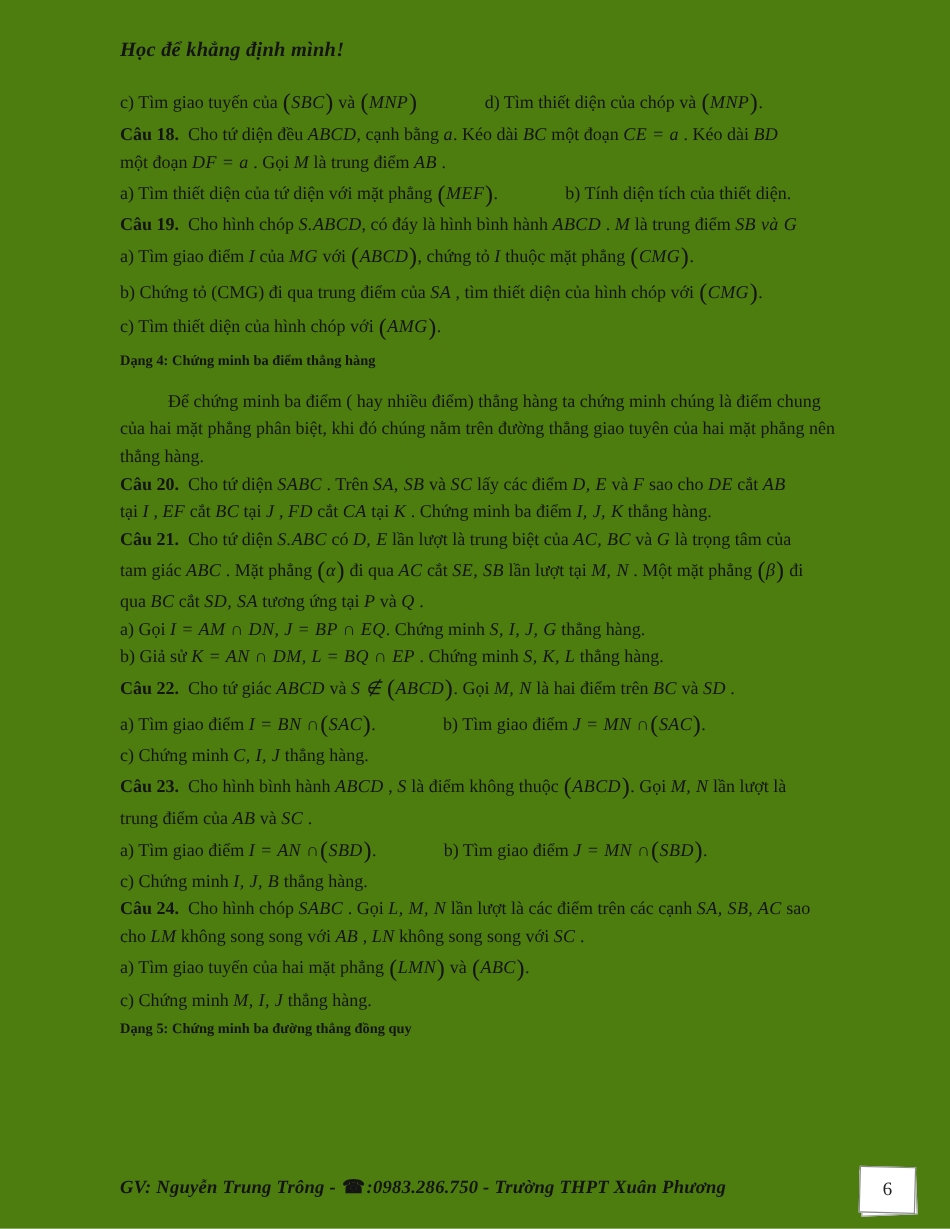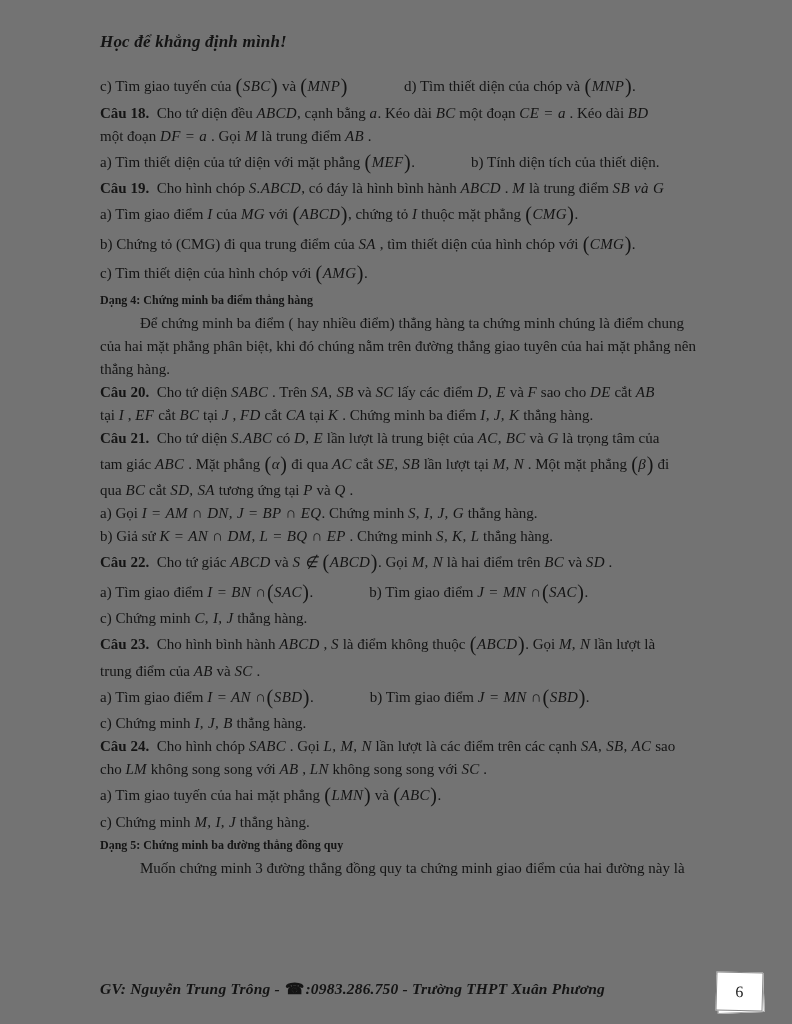--- a/index.html
+++ b/index.html
@@ -1,40 +1,40 @@
 <!DOCTYPE html>
 <html><head>
 <meta charset="utf-8">
 <style>
   html,body{margin:0;padding:0;background:#e8e8e8;}
   .page{
     position:relative;
     width:792px;height:1024px;
-    background:#737373;
+    background:#4d7c0f;
     font-family:"Liberation Serif", serif;
     color:#141414;
     overflow:hidden;
     margin:0 auto;
   }
   .motto{
     position:absolute;left:100px;top:32px;
     font-size:17px;font-weight:bold;font-style:italic;
     letter-spacing:.2px;
   }
   .doc-body{
     position:absolute;left:100px;top:72px;width:625px;
   }
   .line{
     font-size:15px;
     line-height:23px;
     white-space:nowrap;
   }
   .line.tall{line-height:29.5px;}
   .line.heading{font-size:12px;}
-  .line.para-indent{padding-left:40px;}
+  .line.para-indent{padding-left:40px;margin-top:12px;}
   .sb{font-weight:bold;}
   .sm{font-style:italic;letter-spacing:.35px;}
   .paren{
     font-style:normal;
     font-size:20px;
     font-weight:300;
     vertical-align:-2px;
     padding:0 .5px;
   }
   .colgap{display:inline-block;width:56px;}
@@ -92,21 +92,20 @@
       <div class="line"><span class="st">c) Chứng minh </span><span class="sm">C, I, J</span><span class="st"> thẳng hàng.</span></div>
       <div class="line tall"><span class="sb">Câu 23.</span><span class="st">&nbsp; Cho hình bình hành </span><span class="sm">ABCD</span><span class="st"> , </span><span class="sm">S</span><span class="st"> là điểm không thuộc </span><span class="paren">(</span><span class="sm">ABCD</span><span class="paren">)</span><span class="st">. Gọi </span><span class="sm">M, N</span><span class="st"> lần lượt là</span></div>
       <div class="line"><span class="st">trung điểm của </span><span class="sm">AB</span><span class="st"> và </span><span class="sm">SC</span><span class="st"> .</span></div>
       <div class="line tall"><span class="st">a) Tìm giao điểm </span><span class="sm">I = AN ∩</span><span class="paren">(</span><span class="sm">SBD</span><span class="paren">)</span><span class="st">.</span><span class="colgap"></span><span class="st">b) Tìm giao điểm </span><span class="sm">J = MN ∩</span><span class="paren">(</span><span class="sm">SBD</span><span class="paren">)</span><span class="st">.</span></div>
       <div class="line"><span class="st">c) Chứng minh </span><span class="sm">I, J, B</span><span class="st"> thẳng hàng.</span></div>
       <div class="line"><span class="sb">Câu 24.</span><span class="st">&nbsp; Cho hình chóp </span><span class="sm">SABC</span><span class="st"> . Gọi </span><span class="sm">L, M, N</span><span class="st"> lần lượt là các điểm trên các cạnh </span><span class="sm">SA, SB, AC</span><span class="st"> sao</span></div>
       <div class="line"><span class="st">cho </span><span class="sm">LM</span><span class="st"> không song song với </span><span class="sm">AB</span><span class="st"> , </span><span class="sm">LN</span><span class="st"> không song song với </span><span class="sm">SC</span><span class="st"> .</span></div>
       <div class="line tall"><span class="st">a) Tìm giao tuyến của hai mặt phẳng </span><span class="paren">(</span><span class="sm">LMN</span><span class="paren">)</span><span class="st"> và </span><span class="paren">(</span><span class="sm">ABC</span><span class="paren">)</span><span class="st">.</span></div>
       <div class="line"><span class="st">c) Chứng minh </span><span class="sm">M, I, J</span><span class="st"> thẳng hàng.</span></div>
       <div class="line heading"><span class="sb">Dạng 5: Chứng minh ba đường thẳng đồng quy</span></div>
-      <div class="line para-indent"><span class="st">Muốn chứng minh 3 đường thẳng đồng quy ta chứng minh giao điểm của hai đường này là</span></div>
     </div>
 
   <div class="footer">
     <span>GV: Nguyễn Trung Trông - </span><span class="phone-glyph">☎</span><span>:0983.286.750 - Trường THPT Xuân Phương</span>
   </div>
 
   <div class="pagenum-wrap">
     <div class="pagenum-frame"></div>
     <div class="pagenum-card">
       <span>6</span>

